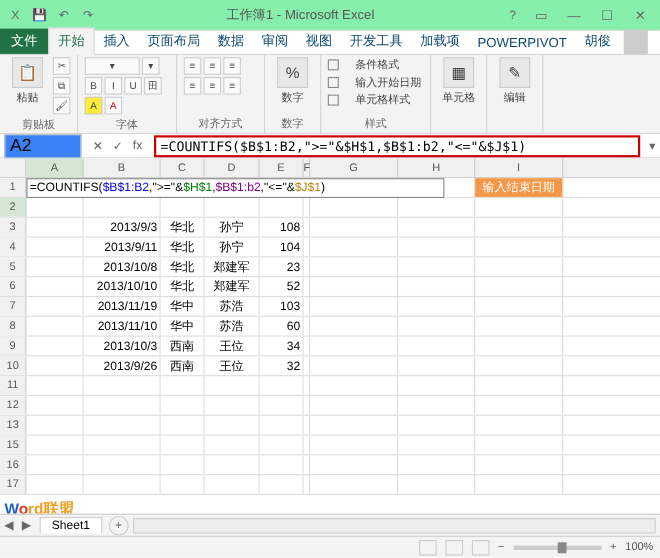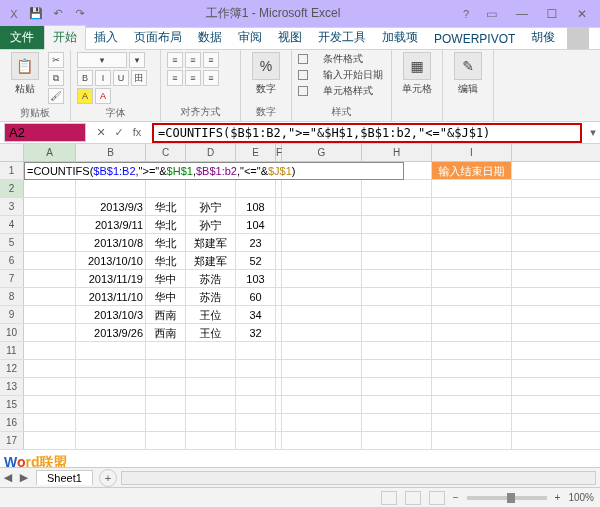--- a/index.html
+++ b/index.html
@@ -1,17 +1,17 @@
 <!DOCTYPE html>
 <html><head>
 <meta charset="utf-8">
 <style>
 *{box-sizing:border-box;margin:0;padding:0;font-family:"Microsoft YaHei",SimSun,Arial,sans-serif;}
 body{background:#fff;width:600px;height:507px;overflow:hidden;position:relative;font-size:11px;}
-.title-bar{height:28px;background:#c4b5fd;display:flex;align-items:center;justify-content:space-between;padding:0 4px;color:#555;border-bottom:1px solid #d4d4d4;}
+.title-bar{height:28px;background:#86efac;display:flex;align-items:center;justify-content:space-between;padding:0 4px;color:#555;border-bottom:1px solid #d4d4d4;}
 .title-left,.title-right{display:flex;align-items:center;gap:2px;}
 .title-center{flex:1;text-align:center;color:#555;font-size:12px;}
 .tb-icon{width:20px;height:20px;display:flex;align-items:center;justify-content:center;color:#666;font-size:11px;}
 .win-btn{width:28px;height:20px;display:flex;align-items:center;justify-content:center;font-size:12px;color:#666;}
 .avatar{width:22px;height:22px;background:#ccc;display:inline-block;margin-left:4px;}
 .ribbon-tabs{height:22px;display:flex;align-items:flex-end;background:#fff;border-bottom:1px solid #d4d4d4;}
 .file-tab{background:#217346;color:#fff;padding:3px 10px;font-size:12px;}
 .tab{padding:3px 8px;font-size:12px;color:#0c4a6e;cursor:pointer;}
 .tab.active{background:#f3f3f3;border:1px solid #d4d4d4;border-bottom:1px solid #f3f3f3;color:#217346;margin-bottom:-1px;}
 .ribbon{height:72px;background:#f3f3f3;border-bottom:1px solid #d4d4d4;display:flex;}
@@ -19,37 +19,37 @@
 .group-label{font-size:10px;color:#666;text-align:center;padding-top:2px;}
 .group-body{display:flex;gap:4px;align-items:flex-start;}
 .big-btn{display:flex;flex-direction:column;align-items:center;width:38px;font-size:10px;color:#444;}
 .big-btn .ic{width:28px;height:28px;background:#e8e8e8;border:1px solid #ccc;margin-bottom:2px;display:flex;align-items:center;justify-content:center;font-size:14px;}
 .small-row{display:flex;gap:2px;}
 .sm{width:16px;height:16px;border:1px solid #ccc;background:#fafafa;font-size:9px;display:flex;align-items:center;justify-content:center;}
 .col-stack{display:flex;flex-direction:column;gap:2px;font-size:10px;color:#444;}
 .col-stack .it{display:flex;align-items:center;gap:15px;}
 .col-stack .cb{width:10px;height:10px;border:1px solid #888;display:inline-block;}
 .name-formula{height:22px;display:flex;align-items:center;border-bottom:1px solid #d4d4d4;background:#fff;}
-.name-box{width:82px;border:1px solid #ccc;padding:1px 4px;margin:0 4px;font-size:13px;background:#be185d;}
+.name-box{width:70px;border:1px solid #ccc;padding:1px 4px;margin:0 4px;font-size:16px;background:#3b82f6;}
 .fb-ctrl{display:flex;gap:4px;padding:0 4px;}
 .fb-ctrl span{width:14px;text-align:center;color:#666;font-size:11px;}
 .formula-bar{flex:1;border:2px solid #c00;padding:1px 4px;font-size:12px;font-family:Consolas,monospace;background:#fff;margin:0 4px;}
 .fb-end{width:14px;color:#666;text-align:center;}
 .sheet-area{position:relative;}
 .col-headers{height:18px;display:flex;background:#f0f0f0;border-bottom:1px solid #ccc;}
 .row-h{width:24px;border-right:1px solid #ccc;background:#f0f0f0;text-align:center;font-size:10px;color:#555;}
 .ch{border-right:1px solid #ccc;text-align:center;font-size:10px;color:#555;line-height:18px;}
 .ch.sel{background:#d4e6d4;}
 .ch-A{width:52px;}.ch-B{width:70px;}.ch-C{width:40px;}.ch-D{width:50px;}.ch-E{width:40px;}.ch-F{width:6px;}.ch-G{width:80px;}.ch-H{width:70px;}.ch-I{width:80px;}
 .grid{background:#fff;}
 .row{height:18px;display:flex;border-bottom:1px solid #ddd;}
 .rh{width:24px;border-right:1px solid #ccc;background:#f0f0f0;text-align:center;font-size:10px;color:#555;line-height:18px;}
 .rh.sel{background:#d4e6d4;}
 .cell{border-right:1px solid #ddd;font-size:11px;line-height:18px;padding:0 2px;overflow:hidden;white-space:nowrap;}
-.c-A{width:52px;}.c-B{width:70px;text-align:right;}.c-C{width:40px;text-align:center;}.c-D{width:50px;text-align:center;}.c-E{width:40px;text-align:center;}.c-F{width:6px;}.c-G{width:80px;}.c-H{width:70px;}.c-I{width:80px;}
+.c-A{width:52px;}.c-B{width:70px;text-align:right;}.c-C{width:40px;text-align:center;}.c-D{width:50px;text-align:center;}.c-E{width:40px;text-align:right;}.c-F{width:6px;}.c-G{width:80px;}.c-H{width:70px;}.c-I{width:80px;}
 .hdr{background:#4aacc6;color:#fff;text-align:center;}
 .hdr2{background:#f79646;color:#fff;text-align:center;}
 .editing{position:absolute;left:24px;top:18px;height:18px;border:1px solid #888;background:#fff;font-size:11px;font-family:Consolas,monospace;padding:0 2px;line-height:16px;white-space:nowrap;width:380px;}
 .editing .r1{color:#00f;}.editing .r2{color:#008000;}.editing .r3{color:#800080;}.editing .r4{color:#b8860b;}
 .bottom-tabs{position:absolute;left:0;right:0;bottom:20px;height:20px;background:#f3f3f3;border-top:1px solid #ccc;display:flex;align-items:center;font-size:11px;}
 .nav-ar{width:16px;text-align:center;color:#666;}
 .sheet-tab{background:#fff;border:1px solid #ccc;border-bottom:none;padding:1px 10px;margin-left:4px;}
 .add-sheet{width:18px;height:18px;border:1px solid #ccc;border-radius:50%;text-align:center;margin-left:6px;color:#666;line-height:16px;}
 .scroll-h{flex:1;height:14px;margin:0 4px;background:#eee;border:1px solid #ccc;}
 .status-bar{position:absolute;left:0;right:0;bottom:0;height:20px;background:#f3f3f3;border-top:1px solid #ccc;display:flex;align-items:center;justify-content:flex-end;font-size:10px;color:#555;gap:8px;padding:0 6px;}

